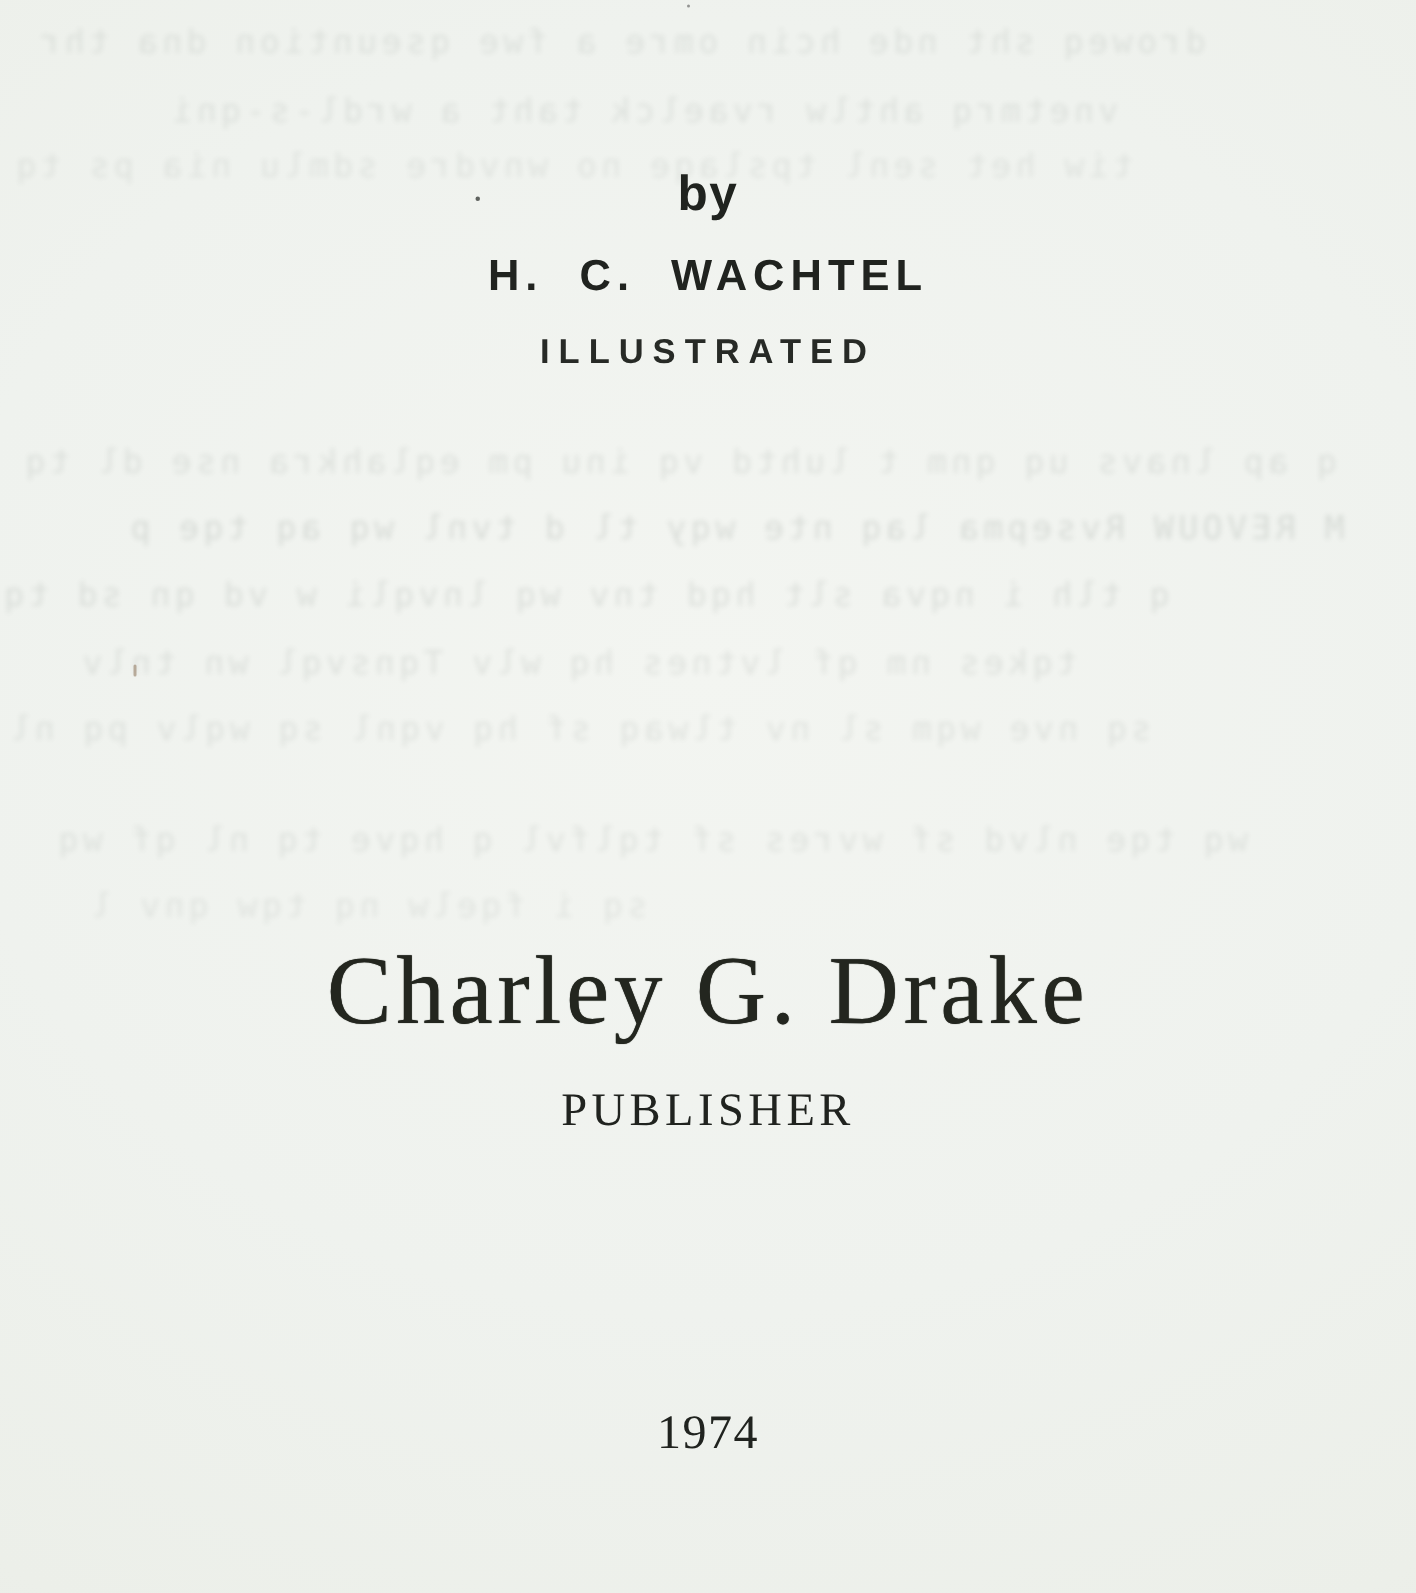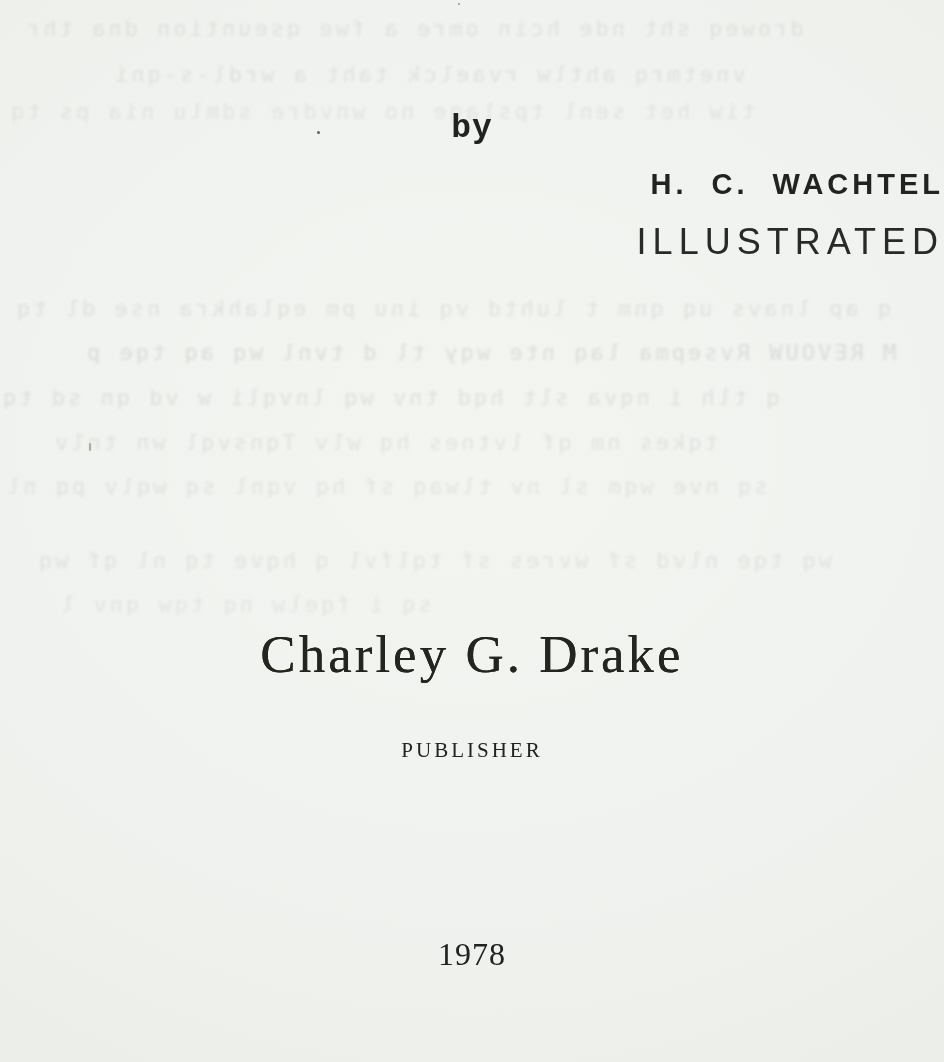--- a/index.html
+++ b/index.html
@@ -41,57 +41,54 @@
   .b9 { top: 592px; left: 58px;  opacity: 0.09; }
 
   
   .line {
     position: absolute;
     left: 0; right: 0;
     text-align: center;
   }
   .byline {
     top: 110px;
-    font-family: Liberation Mono, monospace;
+    font-family: Liberation Sans, sans-serif;
     font-weight: 700;
     font-size: 33px;
     letter-spacing: 1px;
   }
   .author {
     top: 168px;
     font-family: "Liberation Sans", sans-serif;
     font-weight: 700;
     font-size: 29px;
     letter-spacing: 4px;
     word-spacing: 12px;
-    text-align: right;
   }
   .illustrated {
     top: 221px;
     font-family: "Liberation Sans", sans-serif;
-    font-weight: 400;
-    font-size: 36px;
+    font-weight: 700;
+    font-size: 23px;
     letter-spacing: 6px;
     color: #272a26;
-    text-align: right;
   }
   .publisher-name {
     top: 624px;
     font-family: "Liberation Serif", serif;
-    font-size: 53px;
+    font-size: 65px;
     letter-spacing: 3px;
     color: #23261f;
     text-shadow: 0 0 0.6px #23261f;
   }
   .publisher-label {
     top: 722px;
     font-family: "Liberation Serif", serif;
-    font-size: 21px;
+    font-size: 31px;
     letter-spacing: 3px;
-    margin-top: 16px;
   }
   .imprint {
     top: 796px;
     font-family: "Liberation Serif", serif;
     font-size: 32px;
     letter-spacing: 1px;
   }
   .location {
     top: 858px;
     font-family: "Liberation Serif", serif;
@@ -135,19 +132,19 @@
   <div class="line author">H. C. WACHTEL</div>
 
   <div class="line illustrated">ILLUSTRATED</div>
 
   <div class="line publisher-name">Charley G. Drake</div>
 
   <div class="line publisher-label">PUBLISHER</div>
 
 
 
-  <div class="line year">1978</div>
+  <div class="line year">1974</div>
 
   <div class="speck s1"></div>
   <div class="speck s2"></div>
   <div class="speck s3"></div>
 
 </div>
 
 </body></html>

